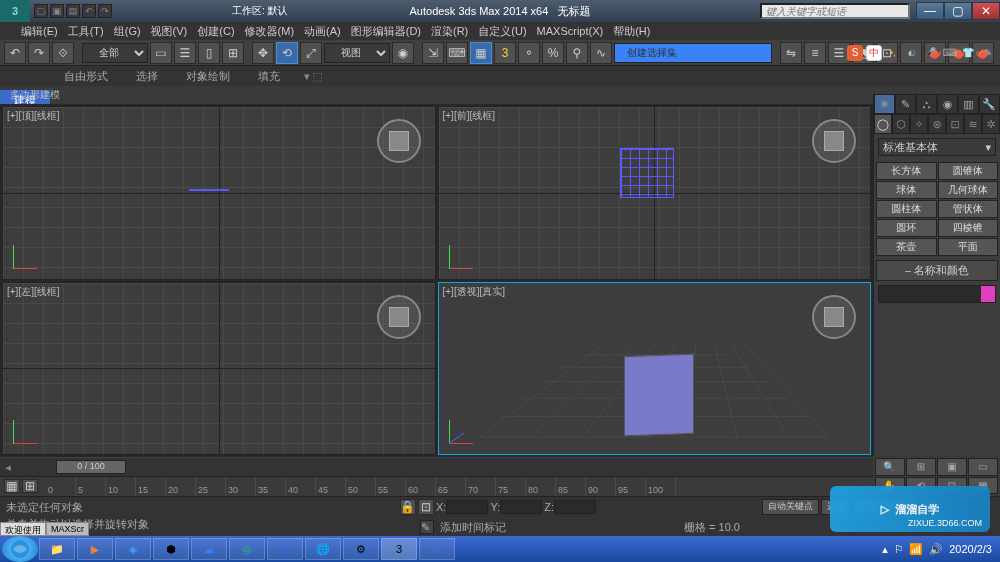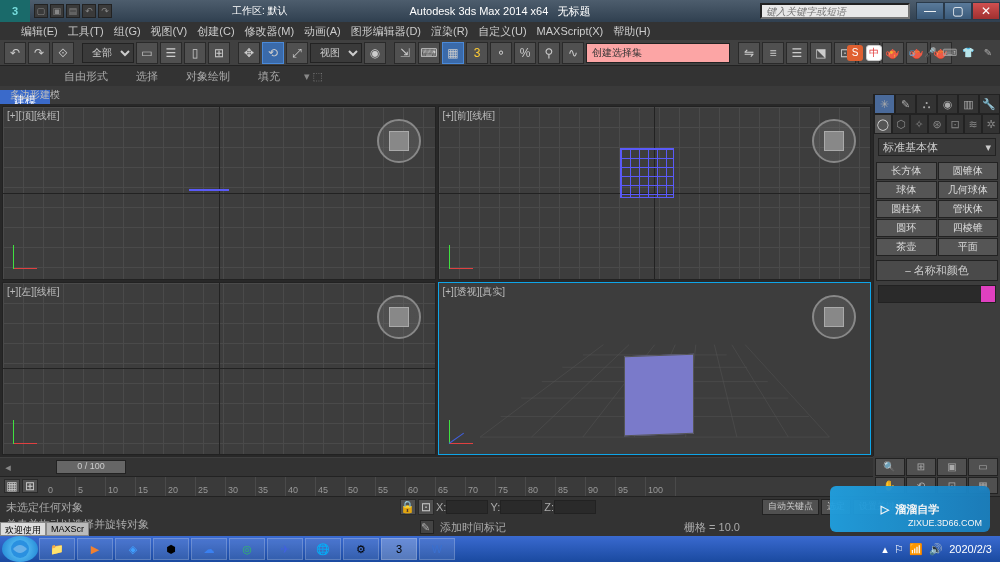--- a/index.html
+++ b/index.html
@@ -16,21 +16,21 @@
 .winbtns .close { background: linear-gradient(#d05050, #a03030); }
 
 
 .menubar { height: 18px; background: #333; display: flex; align-items: center; padding: 0 16px; color: #ccc; font-size: 10px; }
 .menubar span { padding: 0 5px; cursor: default; }
 
 
 .toolbar { height: 26px; background: #404040; border-bottom: 1px solid #222; display: flex; align-items: center; padding: 0 4px; gap: 2px; position: relative; }
 .tbtn { width: 22px; height: 22px; background: #505050; border: 1px solid #2a2a2a; display: flex; align-items: center; justify-content: center; color: #ccc; font-size: 12px; }
 .tbtn.active { background: #3a6aaa; border-color: #4a8ada; }
-.tsel { height: 20px; background: #3a3a3a; color: #ccc; border: 1px solid #222; font-size: 10px; padding: 0 5px; min-width: 50px; }
+.tsel { height: 20px; background: #3a3a3a; color: #ccc; border: 1px solid #222; font-size: 10px; padding: 0 12px; min-width: 50px; }
 .tsep { width: 4px; }
 .ime-indicator { position: absolute; right: 4px; display: flex; gap: 3px; align-items: center; }
 .ime-indicator span { width: 16px; height: 16px; border-radius: 3px; display: flex; align-items: center; justify-content: center; font-size: 10px; }
 
 
 .ribbon { height: 20px; background: #333; display: flex; align-items: center; font-size: 10px; }
 .ribbon .tab { padding: 3px 14px; color: #aaa; }
 .ribbon .tab.active { background: #3a6aca; color: #fff; margin-top: 48px; }
 .subtab { height: 18px; background: #3a3a3a; color: #bbb; font-size: 10px; padding: 2px 10px; display: flex; align-items: center; }
 
@@ -157,21 +157,21 @@
   <div class="tbtn">◉</div>
   <div class="tsep"></div>
   <div class="tbtn">⇲</div>
   <div class="tbtn">⌨</div>
   <div class="tbtn active">▦</div>
   <div class="tbtn" style="color:#ffcc33">3</div>
   <div class="tbtn">⚬</div>
   <div class="tbtn">%</div>
   <div class="tbtn">⚲</div>
   <div class="tbtn">∿</div>
-  <input class="tsel" style="min-width: 80px; background: #fca5a5; color: rgb(51, 51, 51);" value="创建选择集">
+  <input class="tsel" style="min-width: 80px; background: #3b82f6; color: rgb(51, 51, 51);" value="创建选择集">
   <div class="tsep"></div>
   <div class="tbtn">⇋</div>
   <div class="tbtn">≡</div>
   <div class="tbtn">☰</div>
   <div class="tbtn">⬔</div>
   <div class="tbtn">⊡</div>
   <div class="tbtn">◐</div>
   <div class="tbtn">🫖</div>
   <div class="tbtn">🫖</div>
   <div class="tbtn">🫖</div>

